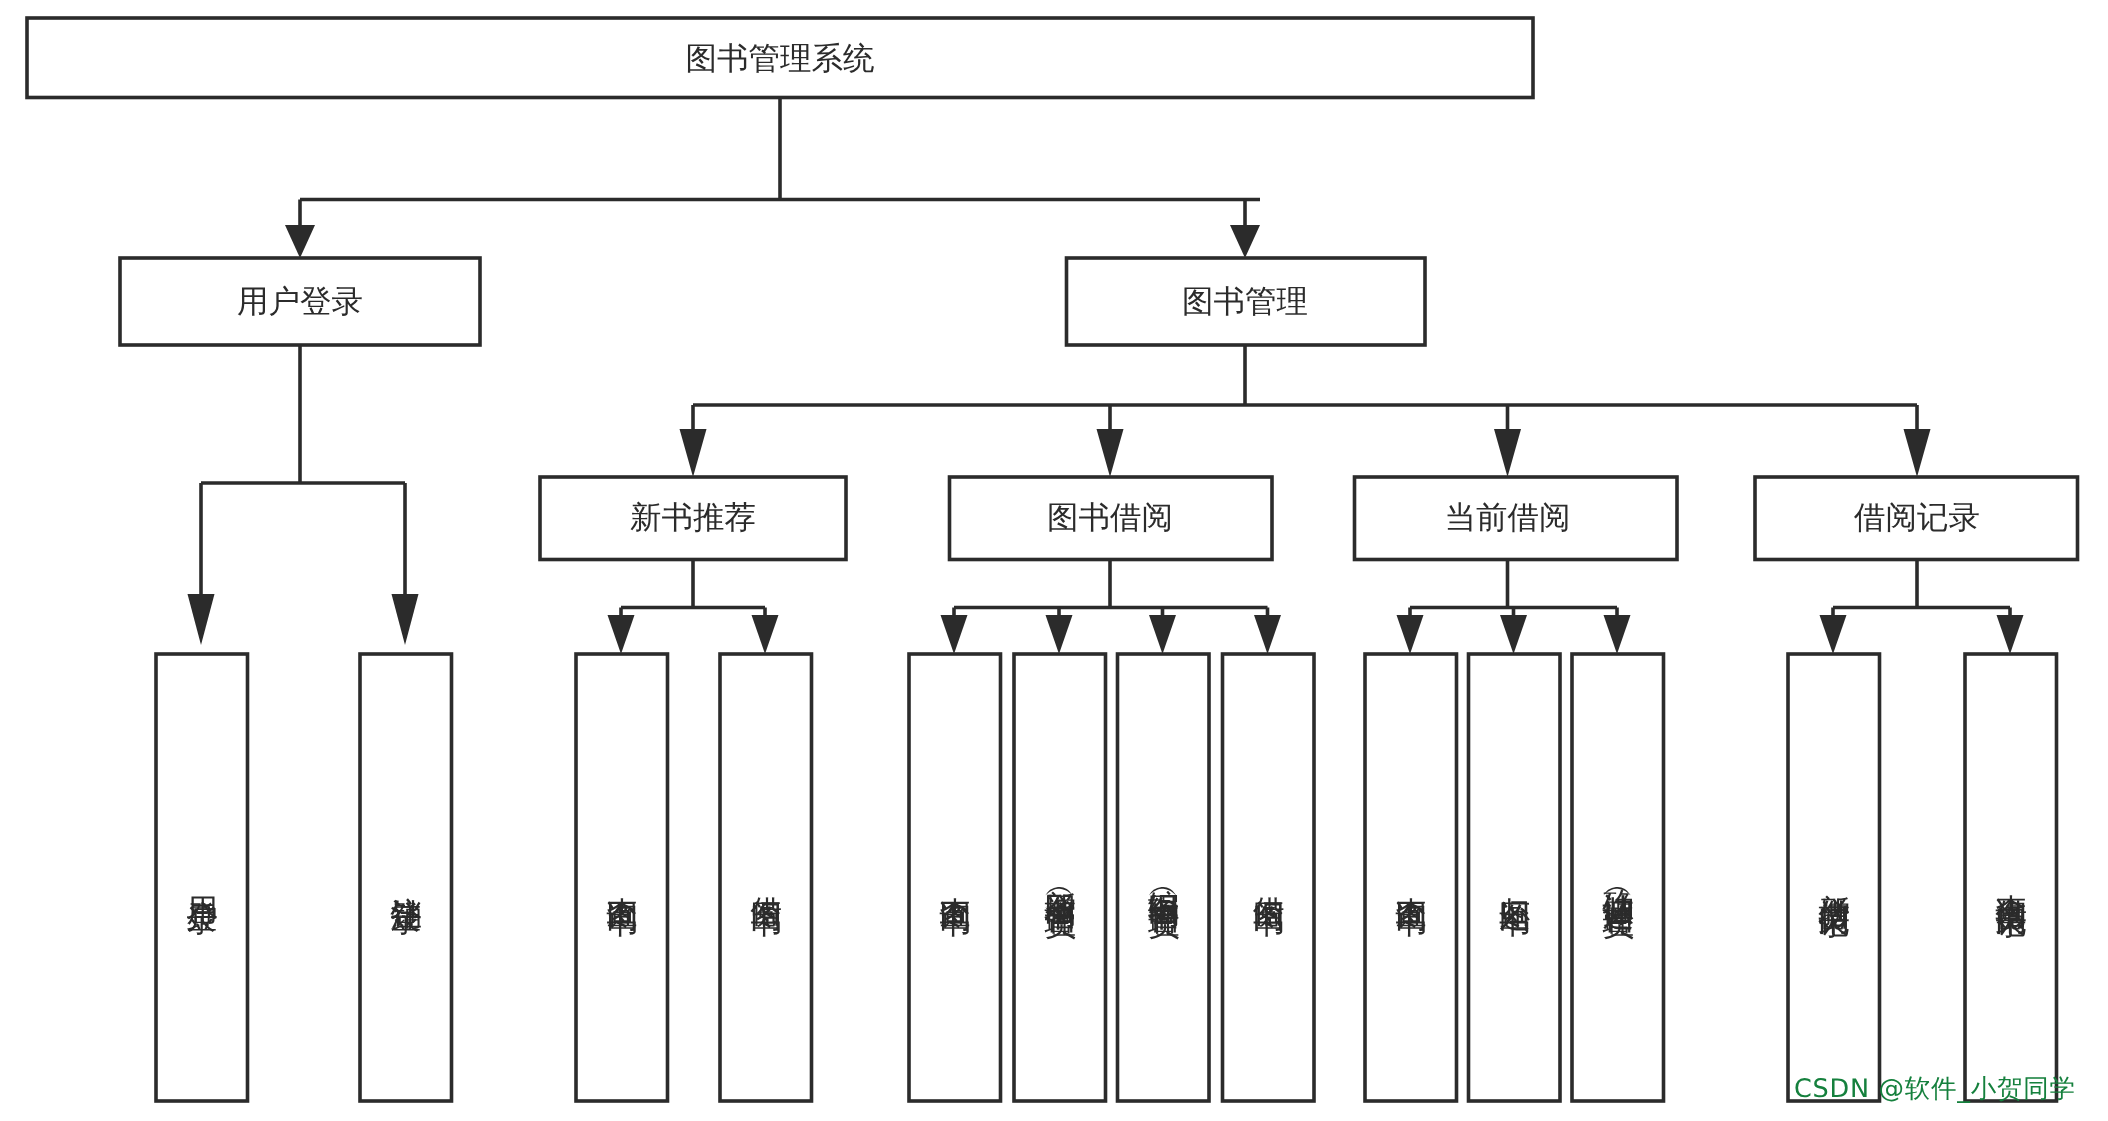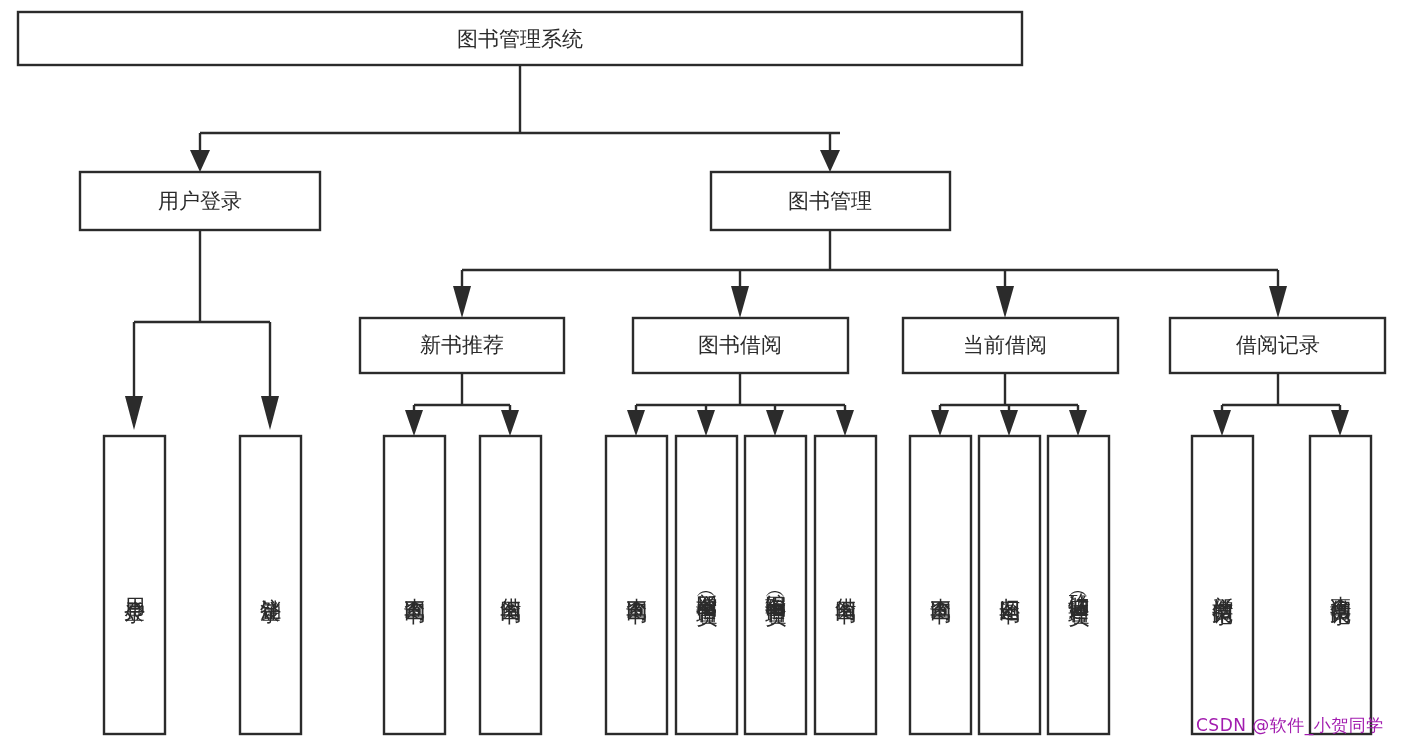--- a/index.html
+++ b/index.html
@@ -62,21 +62,21 @@
     align-items: center;
     justify-content: center;
     text-align: center;
     white-space: nowrap;
     pointer-events: none;
   }
   .watermark {
     position: absolute;
     font-family: "DejaVu Sans", "Liberation Sans", sans-serif;
     font-size: 17px;
-    color: #a21caf;
+    color: #15803d;
     white-space: nowrap;
     letter-spacing: 0.5px;
   }
 </style>
 </head>
 <body>
 
 <div id="canvas">
 
   <svg class="diagram" viewBox="0 0 1405 747">

